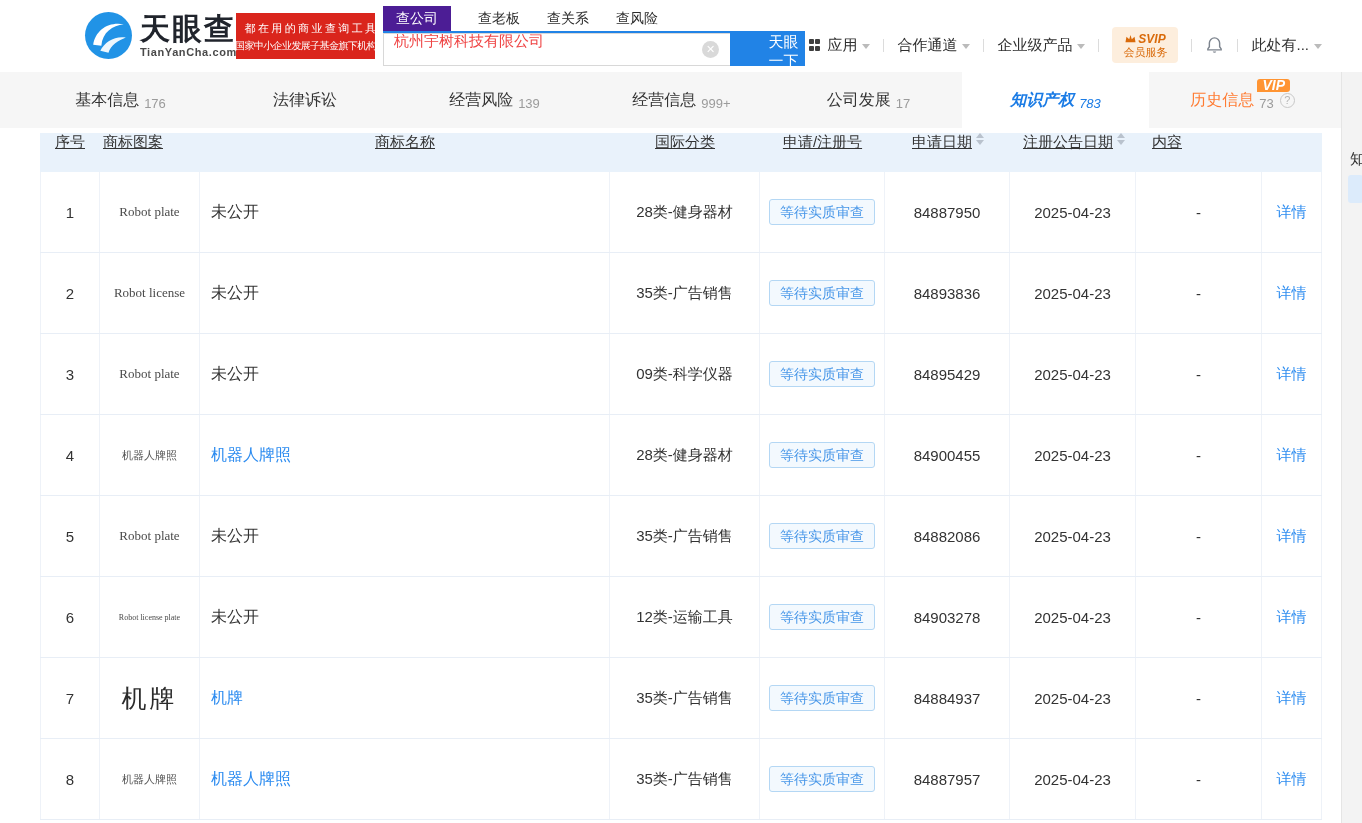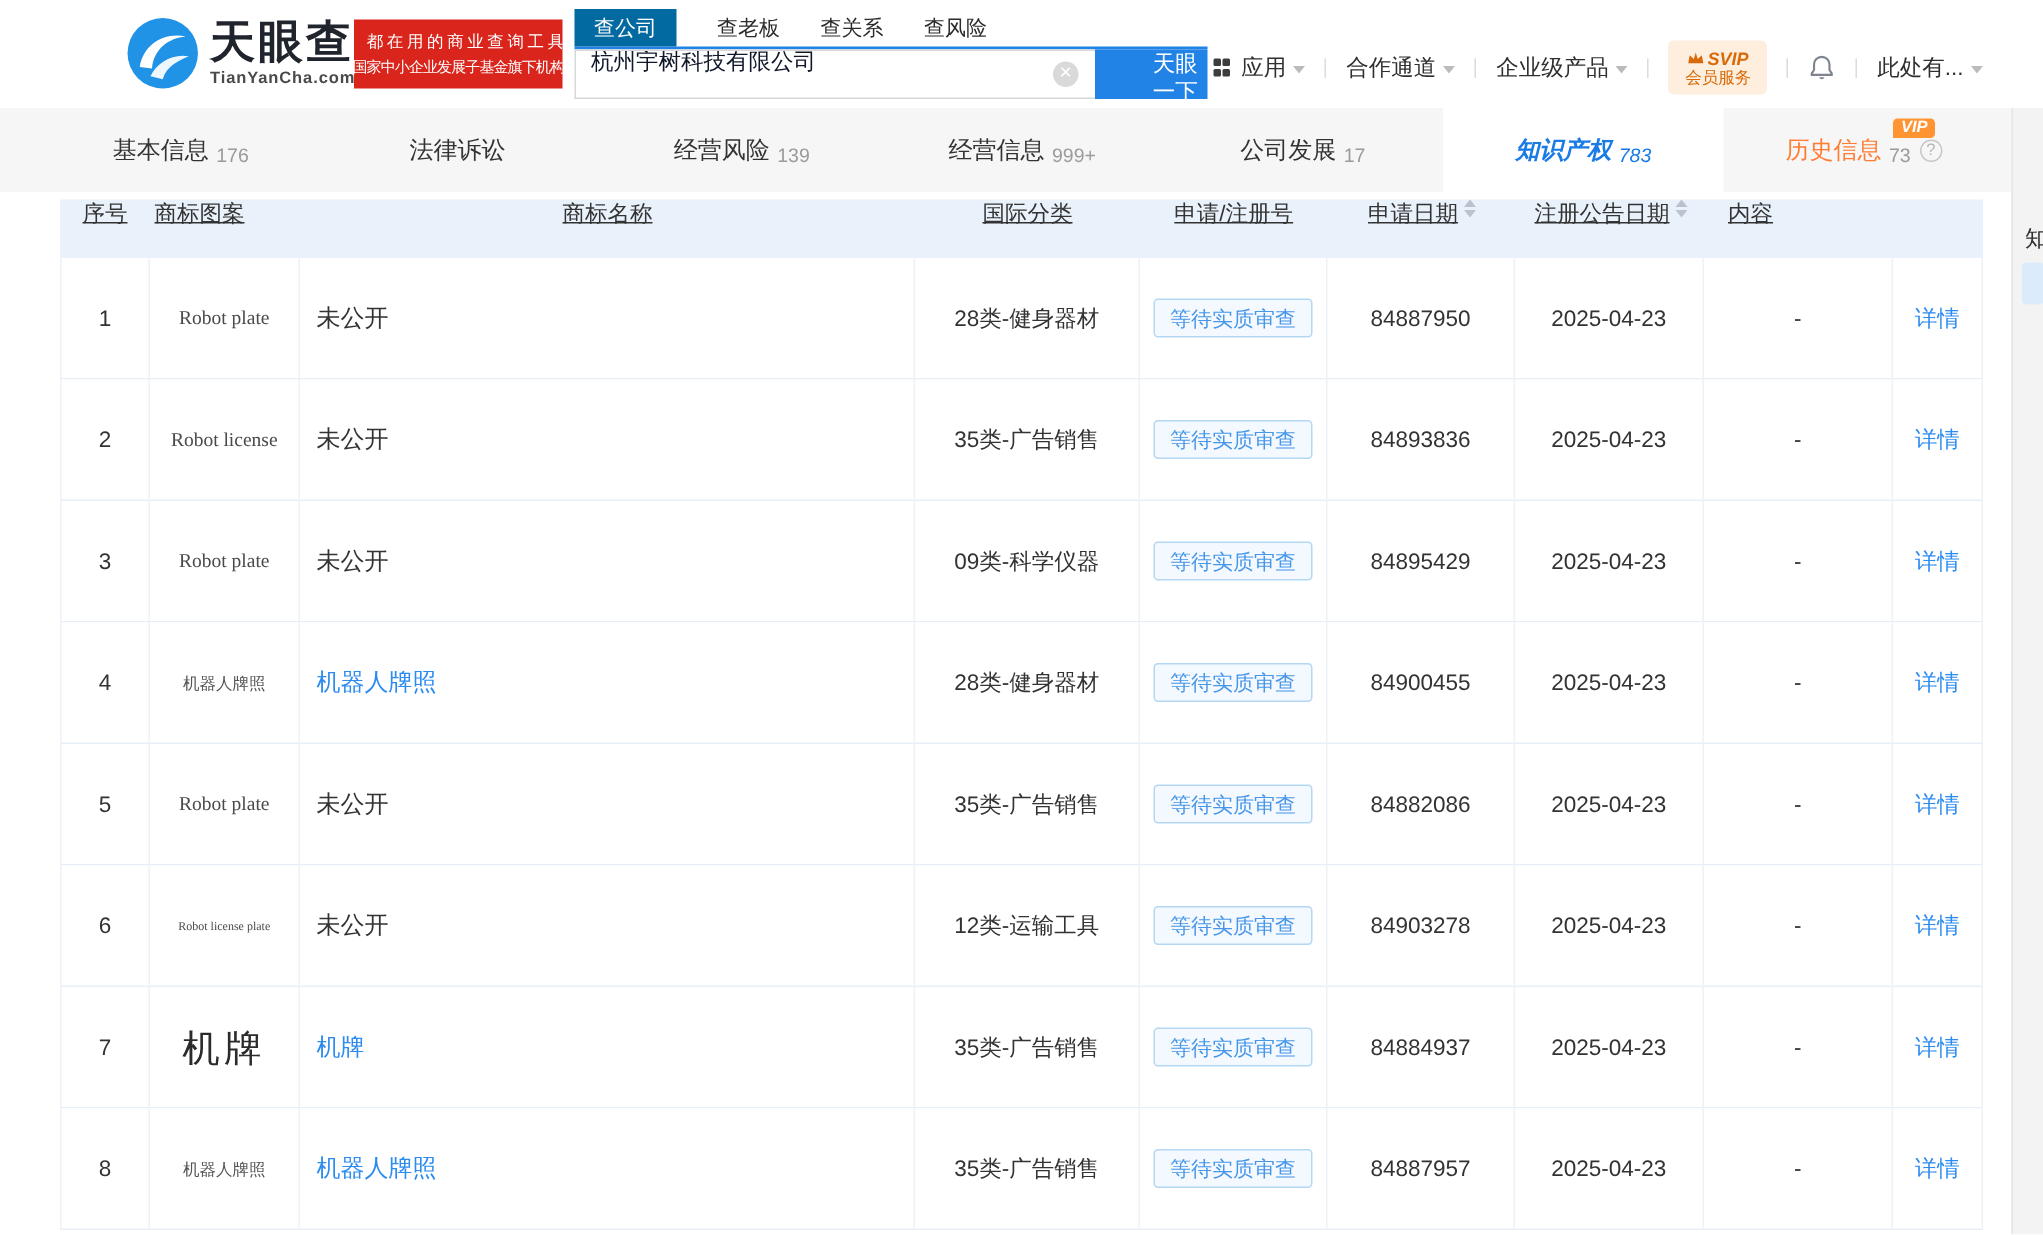--- a/index.html
+++ b/index.html
@@ -14,25 +14,25 @@
   .brand { font-size:30px; font-weight:bold; color:#20242c; line-height:32px; letter-spacing:2px; }
   .domain { font-size:11px; font-weight:bold; color:#4a4a4a; letter-spacing:0.6px; margin-top:1px; }
   .promo { position:absolute; left:236px; top:13px; width:139px; height:46px; background:#da251c; color:#fff;
            display:flex; flex-direction:column; justify-content:center; align-items:center; overflow:hidden; }
   .promo-line1 { font-size:11px; letter-spacing:2.4px; line-height:19px; white-space:nowrap;margin-left:12px; }
   .promo-line2 { font-size:10px; letter-spacing:-0.6px; line-height:16px; white-space:nowrap; }
 
   .search { position:absolute; left:383px; top:6px; width:422px; }
   .search-tabs { display:flex; align-items:center; height:25px; }
   .s-tab { font-size:14px; color:#2b2b2b; margin-right:27px; cursor:pointer; white-space:nowrap; }
-  .s-tab.active { background:#0369a1; color:#fff; padding:0 13px; height:25px; line-height:25px; }
+  .s-tab.active { background:#4c1d95; color:#fff; padding:0 13px; height:25px; line-height:25px; }
   .search-underline { height:2px; background:#2183e6; width:422px; }
   .search-row { display:flex; height:33px; position:relative; }
   .search-input { flex:1; border:1px solid #d8d8d8; border-right:none; padding:0 34px 16px 10px; font-size:15px;
-                  color:#0f172a; outline:none; font-family:inherit; background:#fff; }
+                  color:#ef4444; outline:none; font-family:inherit; background:#fff; }
   .clear-icon { position:absolute; right:86px; top:8px; width:17px; height:17px; border-radius:50%;
                 background:#d9d9d9; color:#fff; font-size:11px; line-height:17px; text-align:center; cursor:pointer; }
   .clear-icon::before { content:"✕"; }
   .search-btn { width:75px; background:#2183e6; color:#fff; font-size:15px; border:none; cursor:pointer; font-family:inherit;padding-left:32px; }
 
   .top-nav { position:absolute; right:40px; top:25px; height:40px; display:flex; align-items:center; gap:13px;
              font-size:15px; color:#2f2f2f; }
   .nav-item { display:flex; align-items:center; gap:5px; cursor:pointer; white-space:nowrap; }
   .caret { width:0; height:0; border-left:4px solid transparent; border-right:4px solid transparent;
            border-top:5px solid #bbbbbb; margin-top:2px; }
@@ -49,21 +49,21 @@
   
   .section-strip { position:absolute; left:0; top:72px; width:1341px; height:56px; background:#f6f6f6; }
   .section-tabs { position:absolute; left:27px; top:0; height:56px; display:flex; }
   .sec-tab { width:187px; height:56px; display:flex; align-items:center; justify-content:center;
              font-size:16px; color:#333; cursor:pointer; position:relative; }
   .sec-count { font-size:13px; color:#9b9b9b; margin-left:5px; margin-top:6px; }
   .sec-tab.active { background:#fff;font-style:italic; }
   .sec-tab.active .sec-label { color:#1a7be5; font-weight:bold; }
   .sec-tab.active .sec-count { color:#1a7be5; }
   .sec-tab.orange .sec-label { color:#ff7c33; }
-  .vip-flag { position:absolute; top:7px; right:46px; background:#ff9432; color:#fff; font-size:11px; font-weight:bold;
+  .vip-flag { position:absolute; top:7px; right:46px; background:#ff9432; color:#fff; font-size:14px; font-weight:bold;
               font-style:italic; padding:1px 5px; border-radius:3px 3px 3px 0; line-height:11px; }
   .help-icon { width:15px; height:15px; border:1px solid #c8c8c8; border-radius:50%; color:#b5b5b5; font-size:11px;
                display:flex; align-items:center; justify-content:center; margin-left:6px; cursor:pointer; }
 
   
   .table { position:absolute; left:40px; top:133px; width:1282px; }
   .thead { display:flex; height:39px; background:#e9f2fb; align-items:center; }
   .th { display:flex; align-items:flex-start; justify-content:center; font-size:15px; color:#333; height:100%;text-decoration:underline; }
   .th.c1 { justify-content:flex-start; padding-left:3px; }
   .c0{width:60px} .c1{width:100px} .c2{width:410px} .c3{width:150px} .c4{width:125px}

